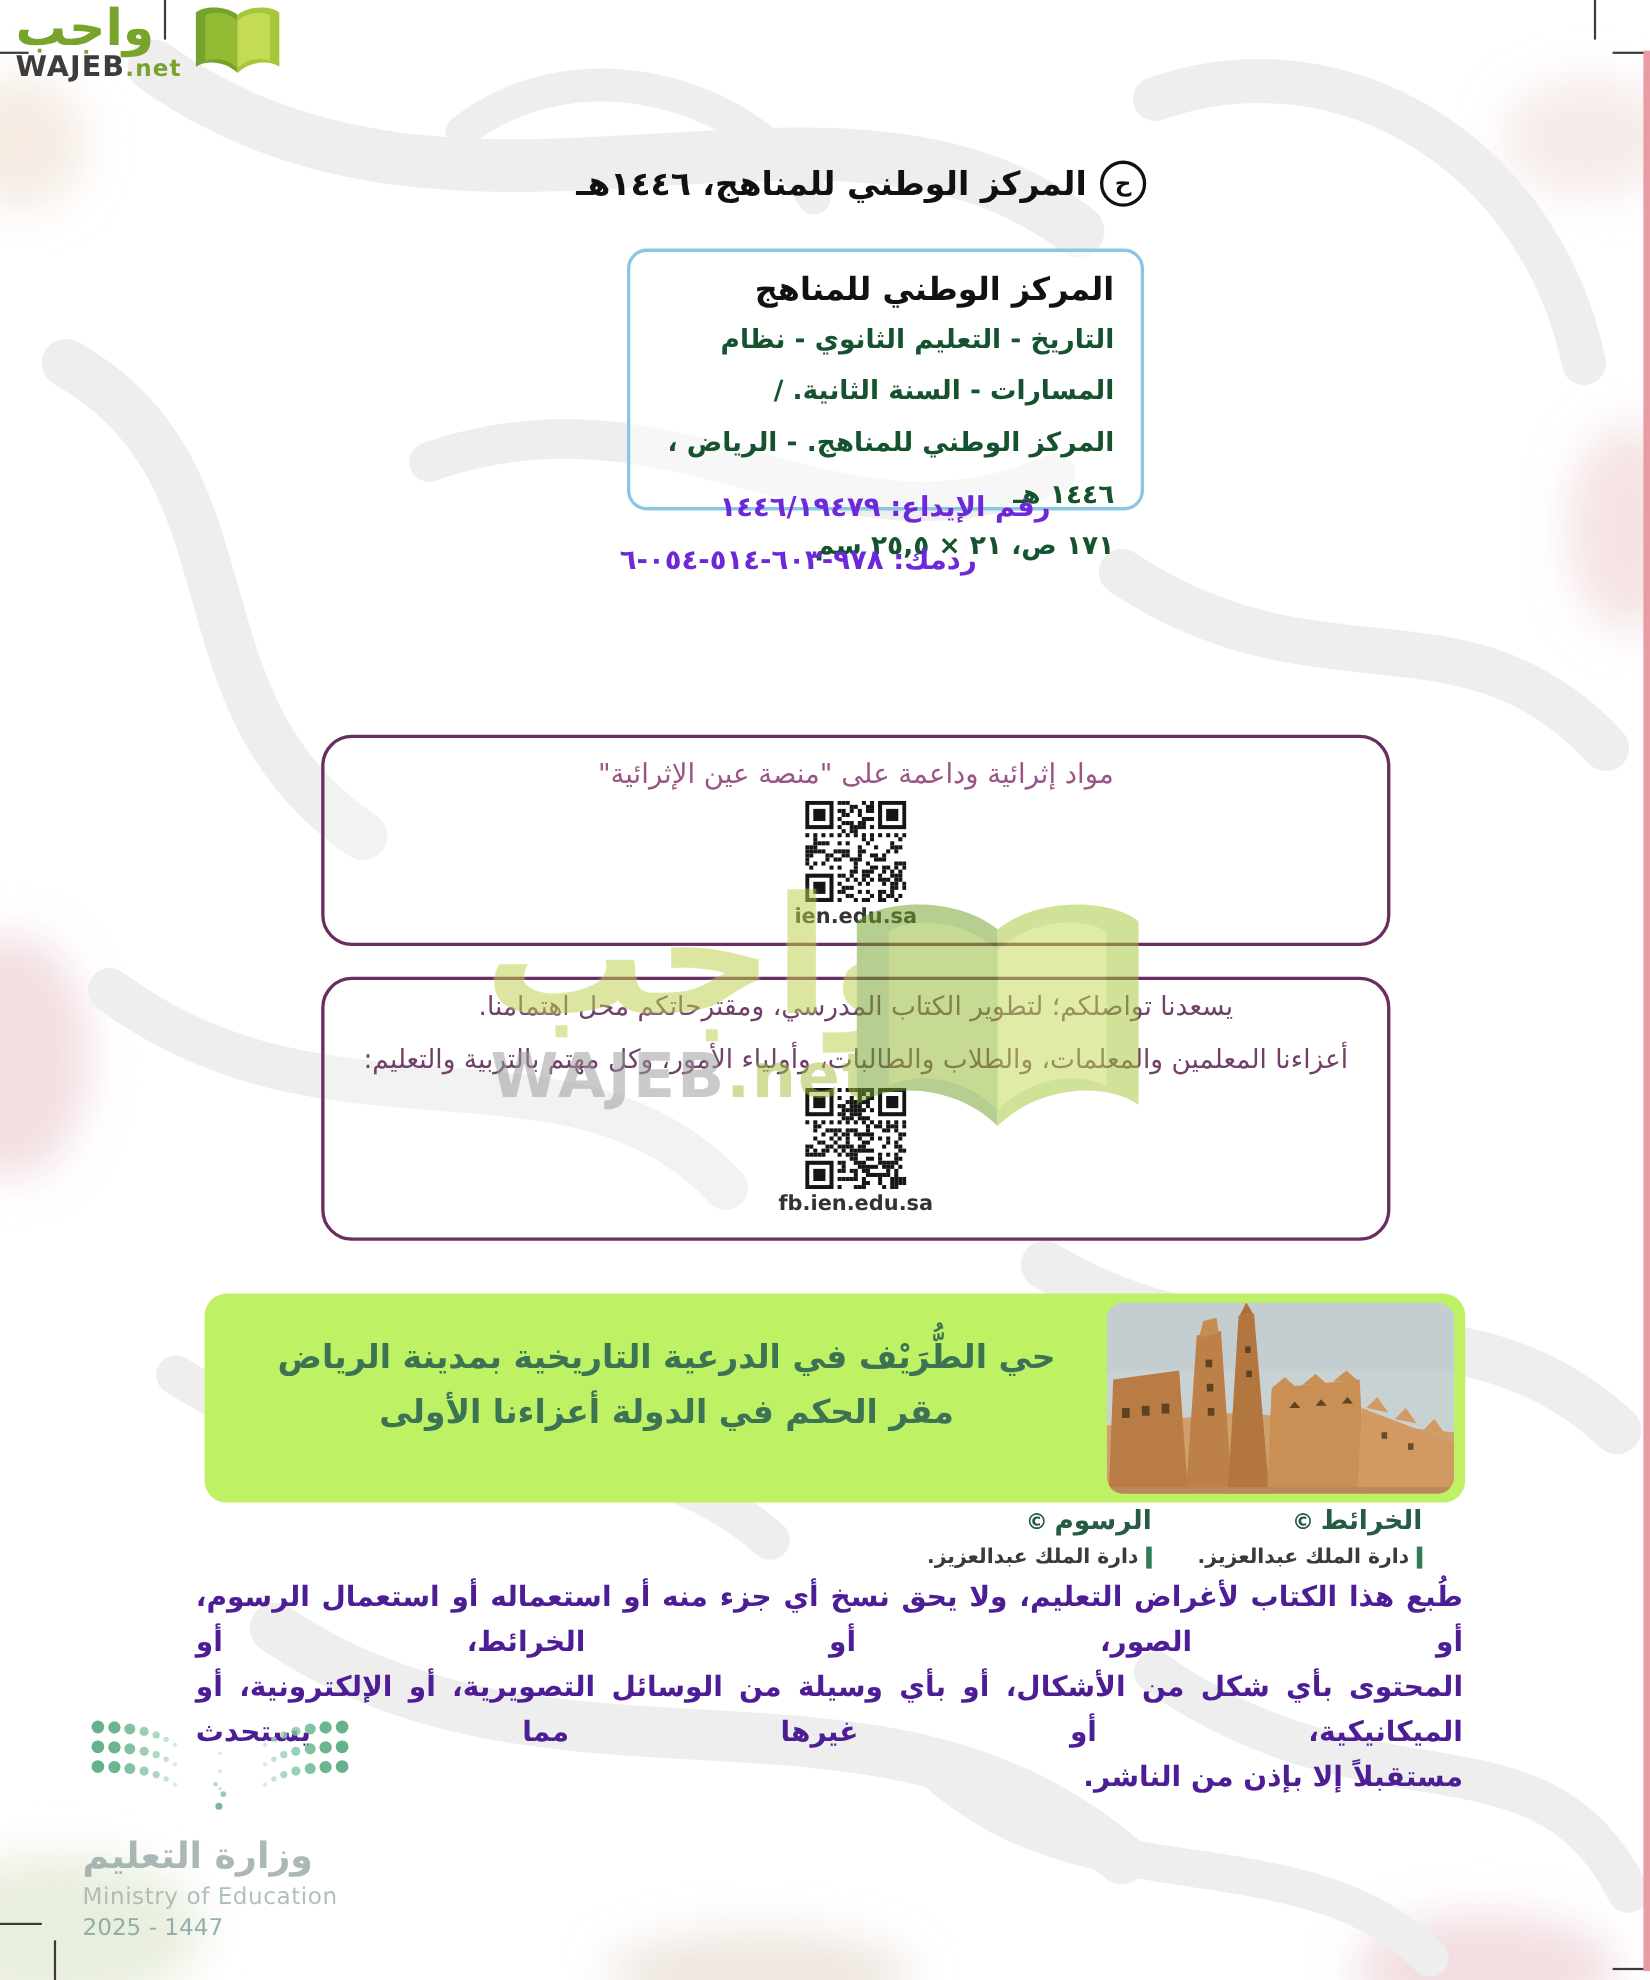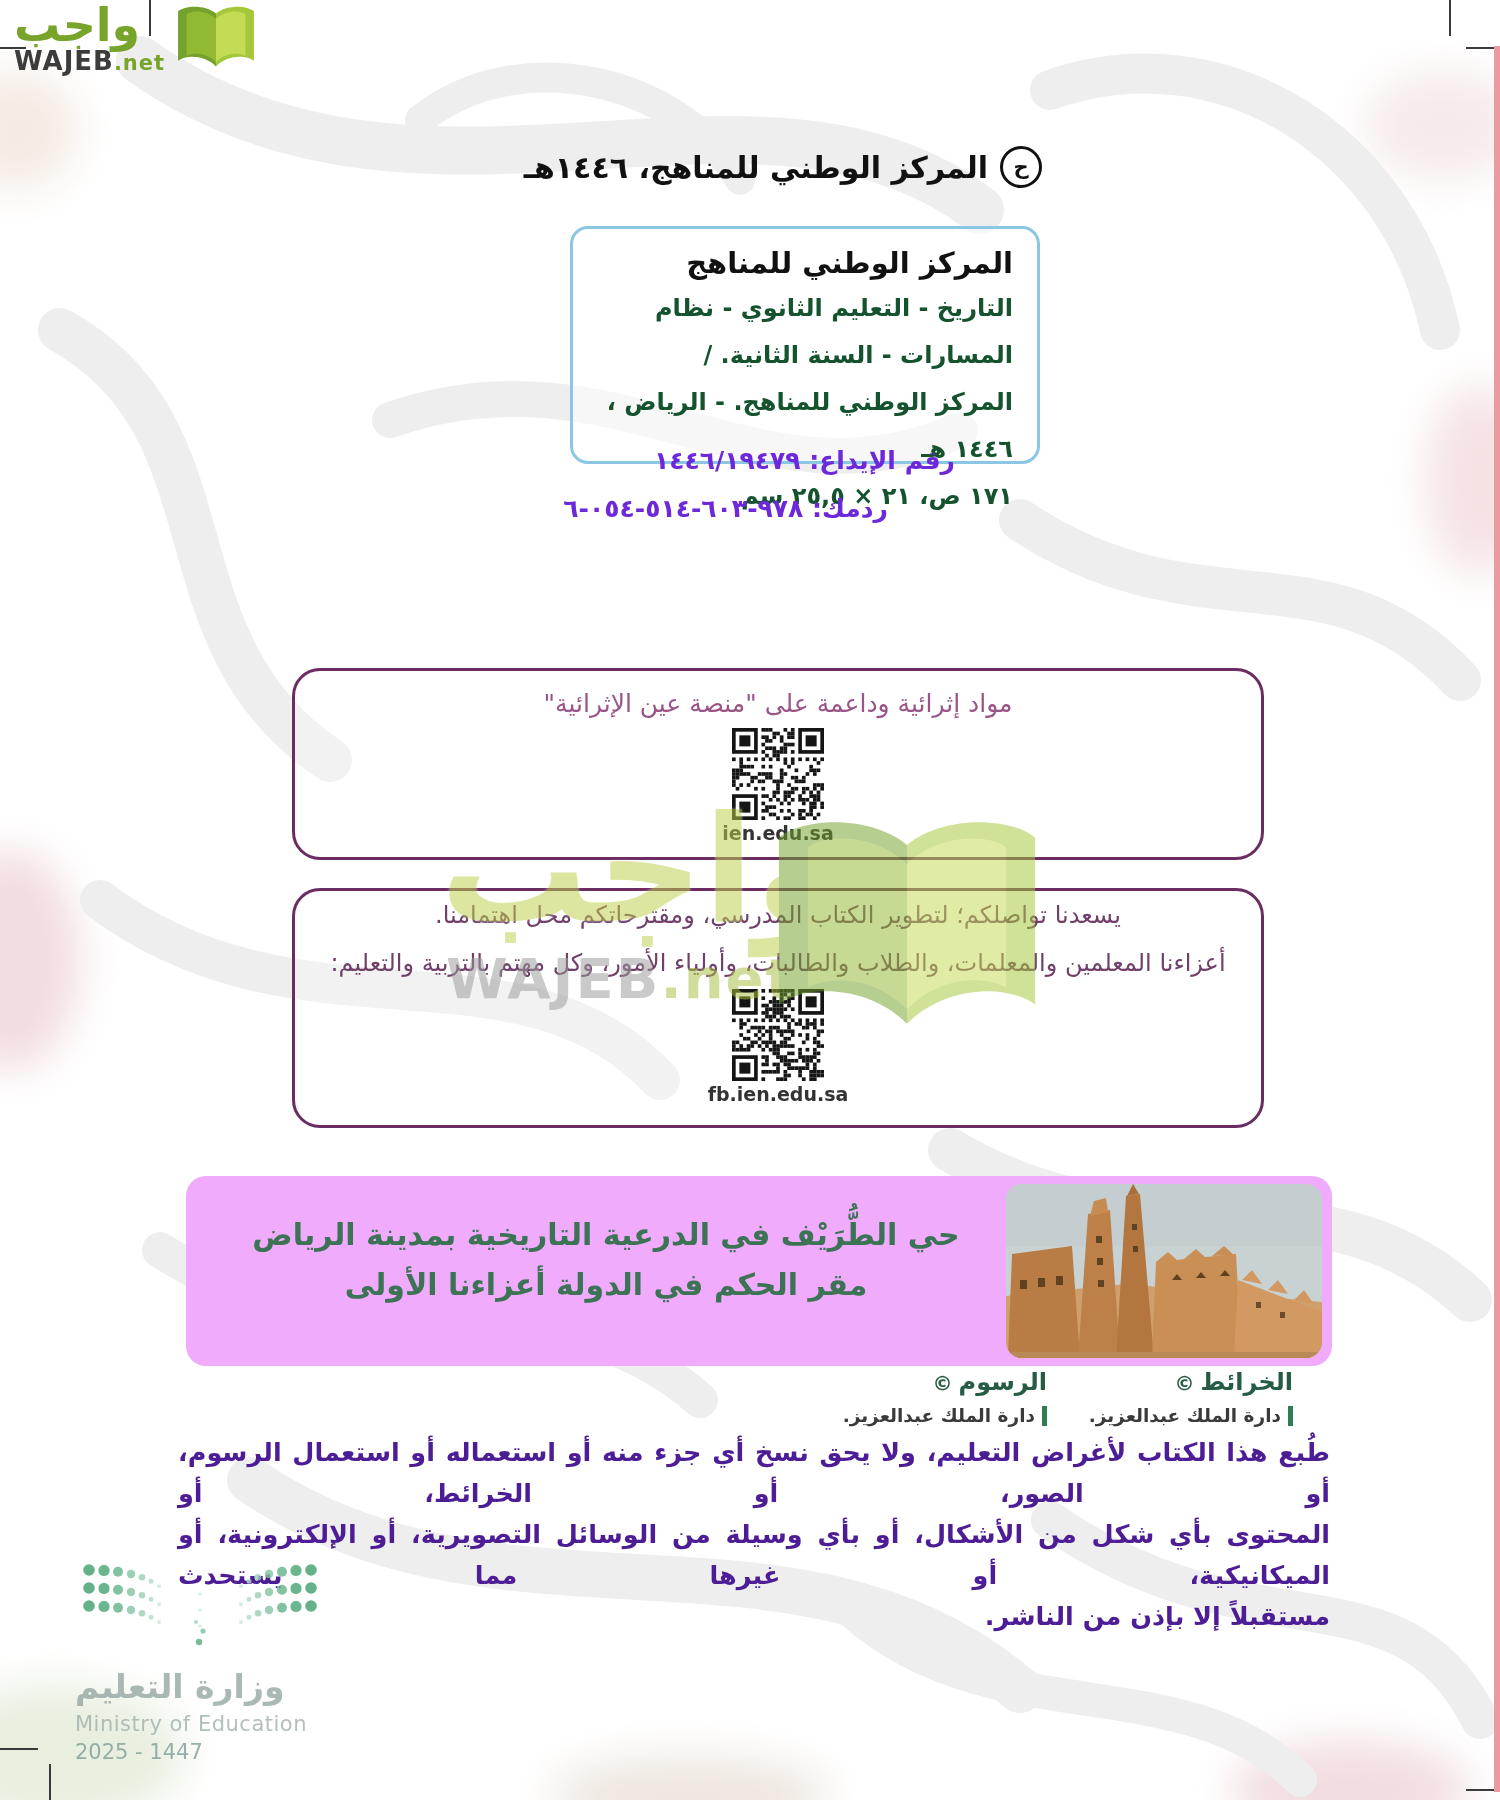--- a/index.html
+++ b/index.html
@@ -47,21 +47,21 @@
 
   
   .watermark{position:absolute;left:440px;top:800px;width:620px;height:240px;opacity:.52;z-index:5;pointer-events:none;}
   .wm-ar{position:absolute;left:0;top:-4px;font-size:148px;line-height:148px;font-weight:bold;color:#bfd14b;
          text-shadow:0 0 3px #fff;}
   .wm-en{position:absolute;left:6px;top:146px;font-size:56px;font-weight:bold;color:#9b9b9b;letter-spacing:2px;}
   .wm-en .tld{color:#a9bf3f;}
   .wm-book{position:absolute;left:322px;top:6px;}
 
   
-  .photo-box{position:absolute;left:186px;top:1176px;width:1146px;height:190px;background:#f0abfc;
+  .photo-box{position:absolute;left:186px;top:1176px;width:1146px;height:190px;background:#bef264;
              border-radius:20px;z-index:1;}
   .photo-caption{position:absolute;left:30px;top:34px;width:780px;text-align:center;direction:rtl;
                  font-size:30px;font-weight:bold;color:#3c7354;line-height:50px;}
   .photo-frame{position:absolute;right:10px;top:8px;width:316px;height:174px;border-radius:16px;overflow:hidden;}
 
   
   .credit{position:absolute;top:1368px;direction:rtl;text-align:right;z-index:1;white-space:nowrap;}
   .credit.maps{right:207px;}
   .credit.art{right:453px;}
   .credit-head{font-size:24px;font-weight:bold;color:#265c43;}

